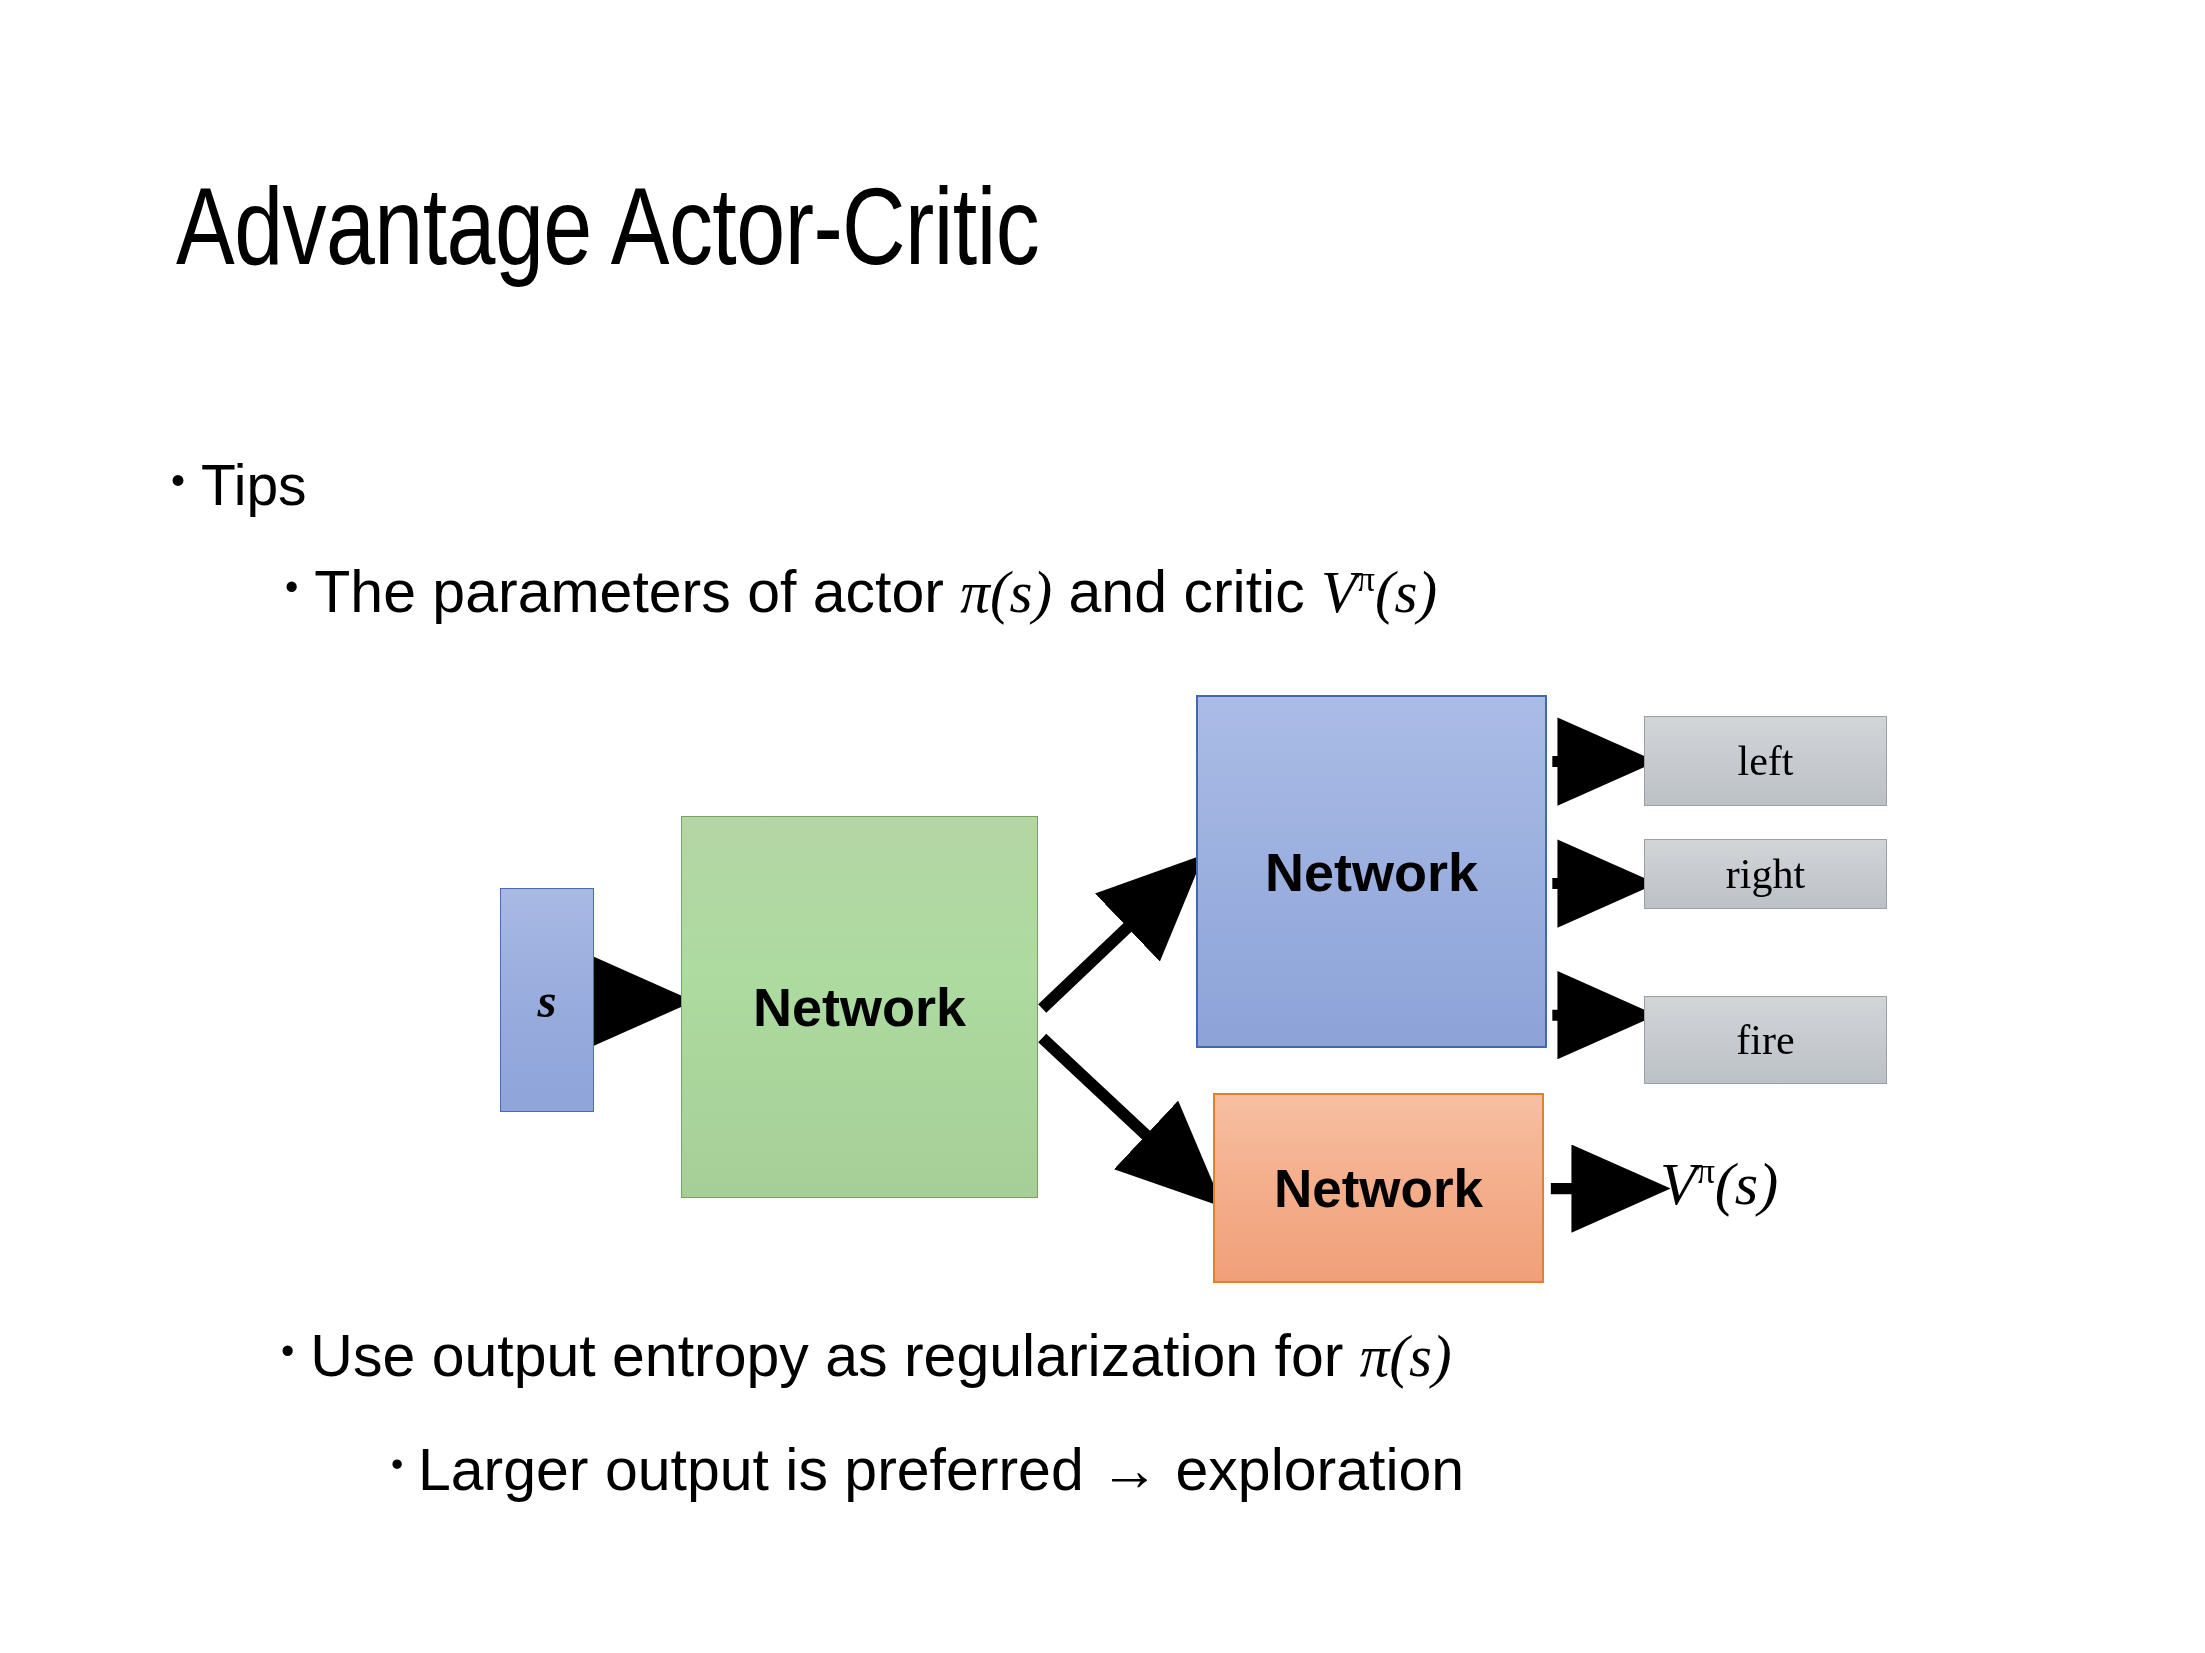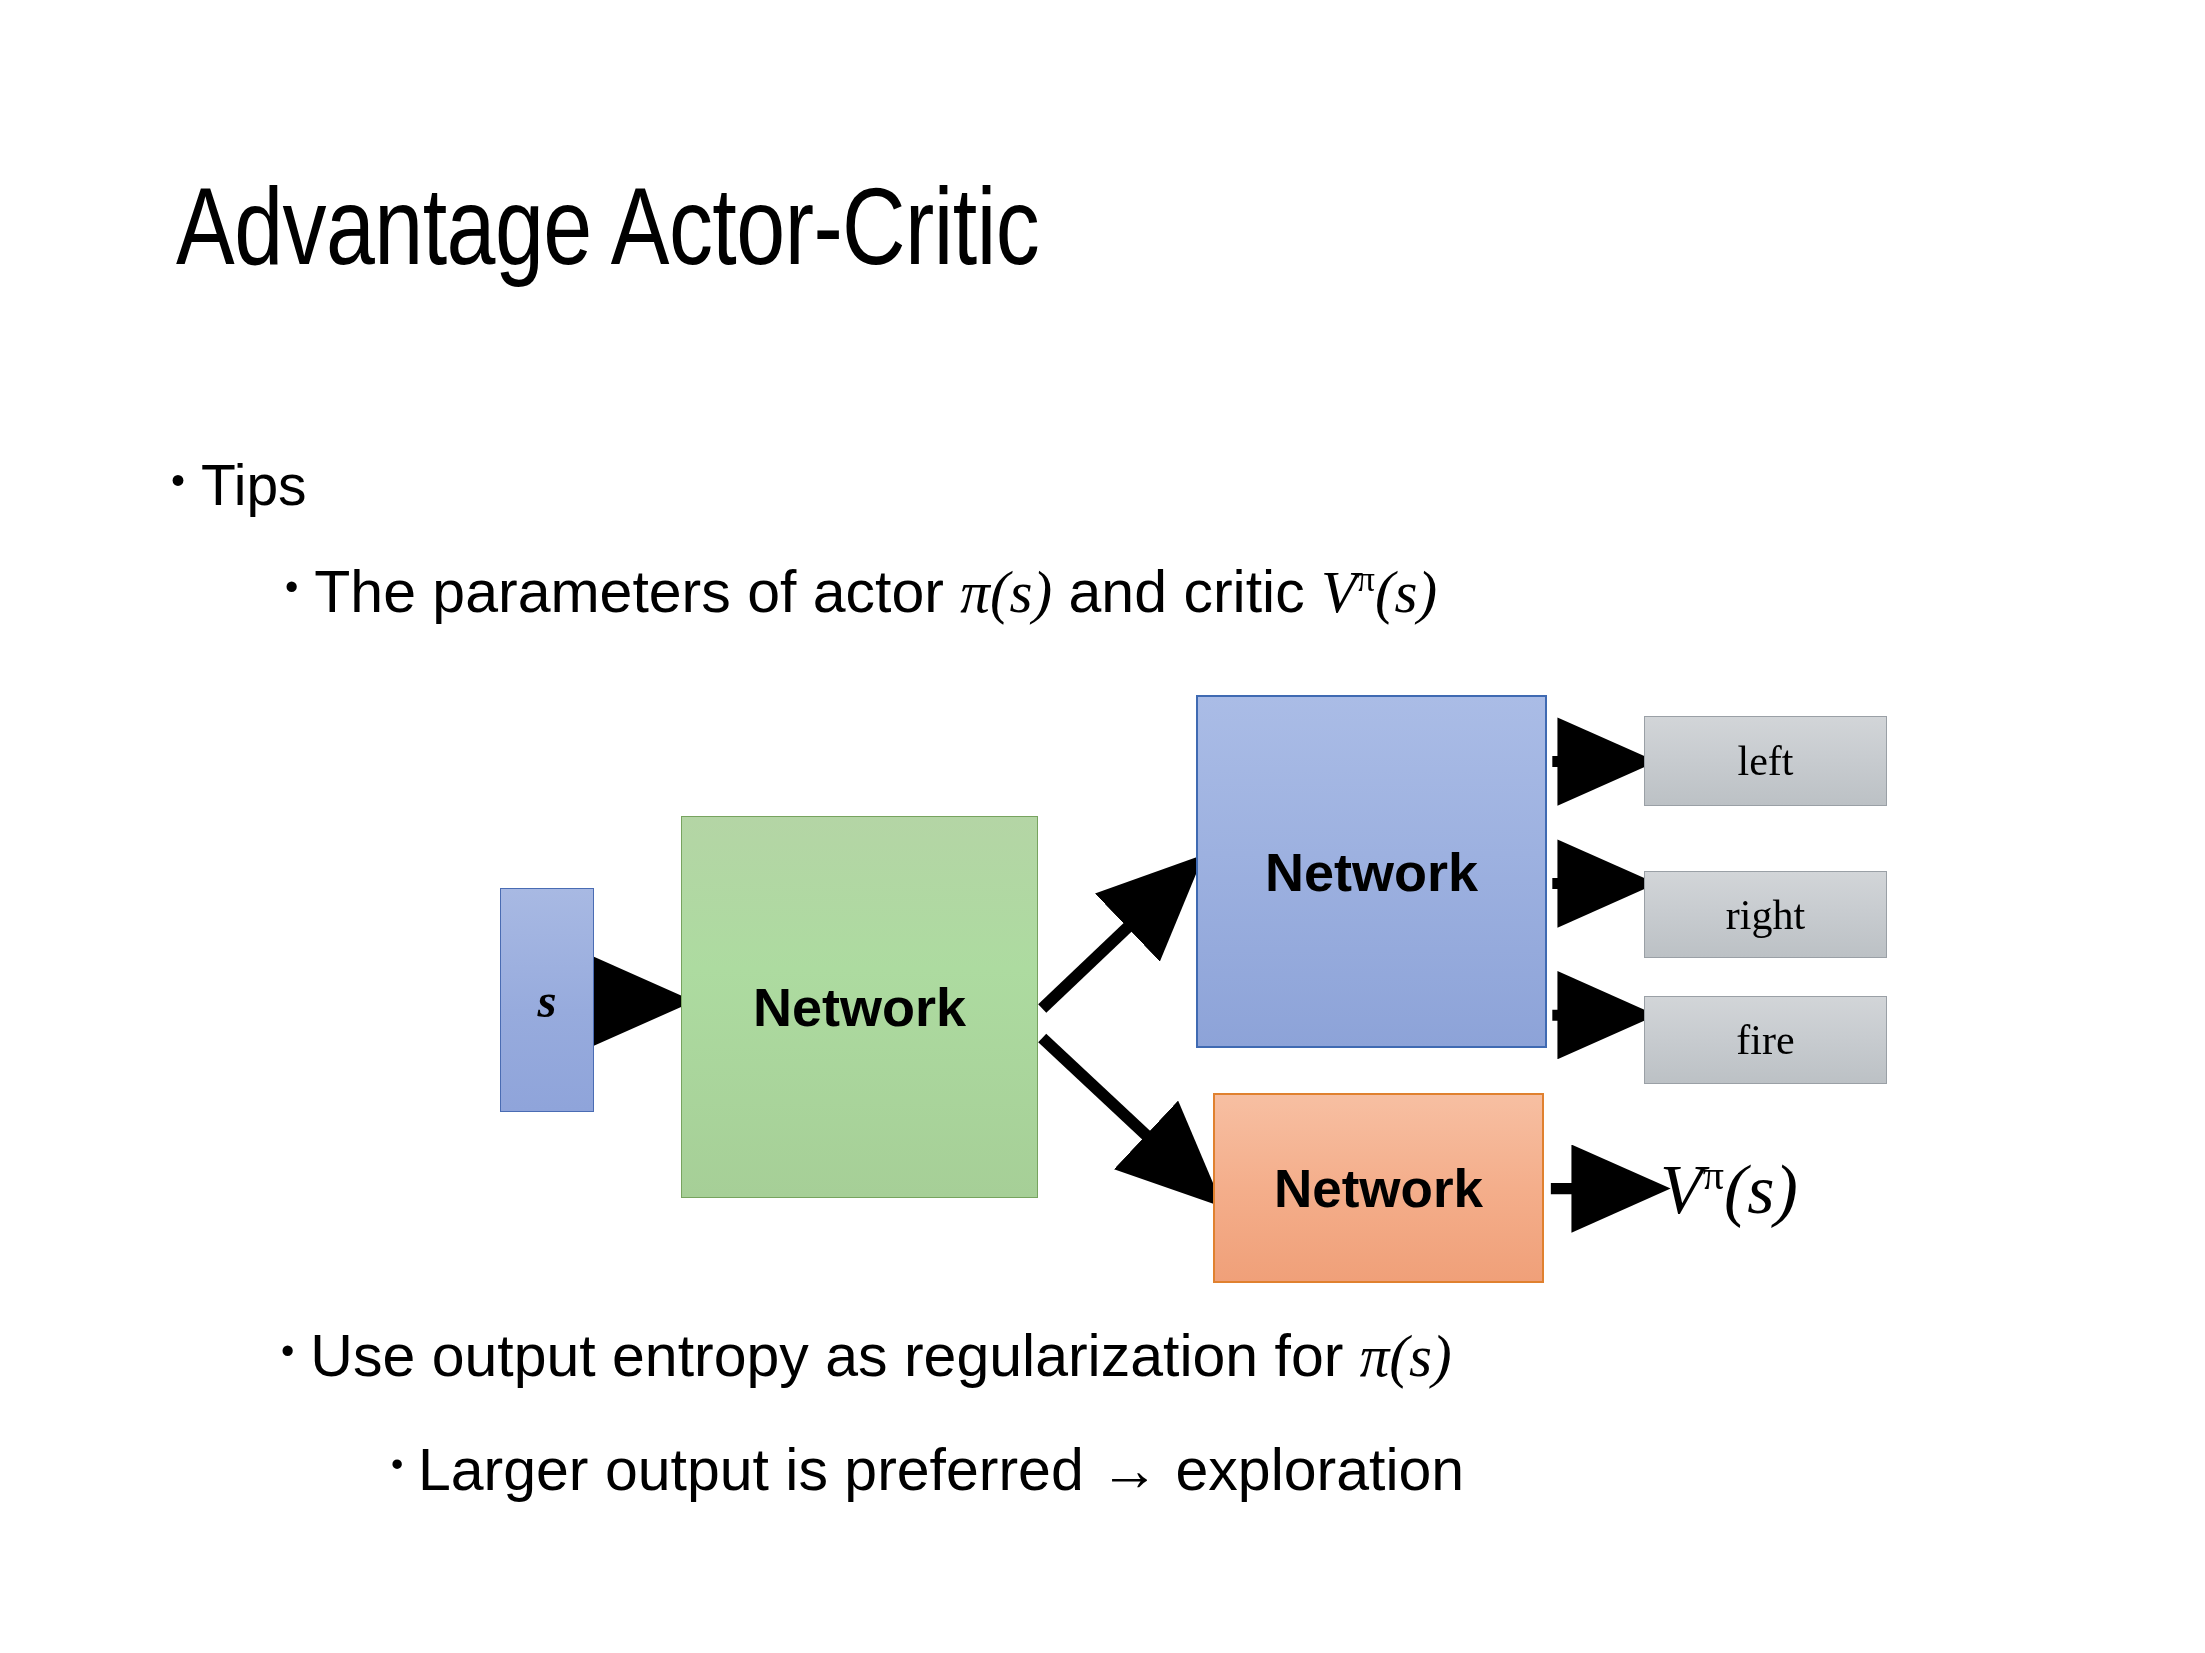--- a/index.html
+++ b/index.html
@@ -146,30 +146,30 @@
     background:linear-gradient(180deg,#d2d5d8 0%, #c8ccd0 45%, #bcc1c5 100%);
     border:1.5px solid #9aa0a6;
     display:flex;
     align-items:center;
     justify-content:center;
     font-family:"Liberation Serif", serif;
     font-size:42px;
     color:#000;
   }
   #action-left {top:716px;  height:90px;}
-  #action-right{top:871px; height:87px;}
+  #action-right{top:839px; height:70px;}
   #action-fire {top:996px; height:88px;}
 
   
   #critic-output{
     position:absolute;
     left:1660px; top:1150px;
     font-family:"Liberation Serif", serif;
     font-style:italic;
-    font-size:70px;
+    font-size:60px;
     color:#000;
     white-space:nowrap;
   }
 
   svg.arrows{position:absolute;left:0;top:0;width:2205px;height:1654px;pointer-events:none;}
 </style>
 </head>
 <body>
 
 <div class="slide">

